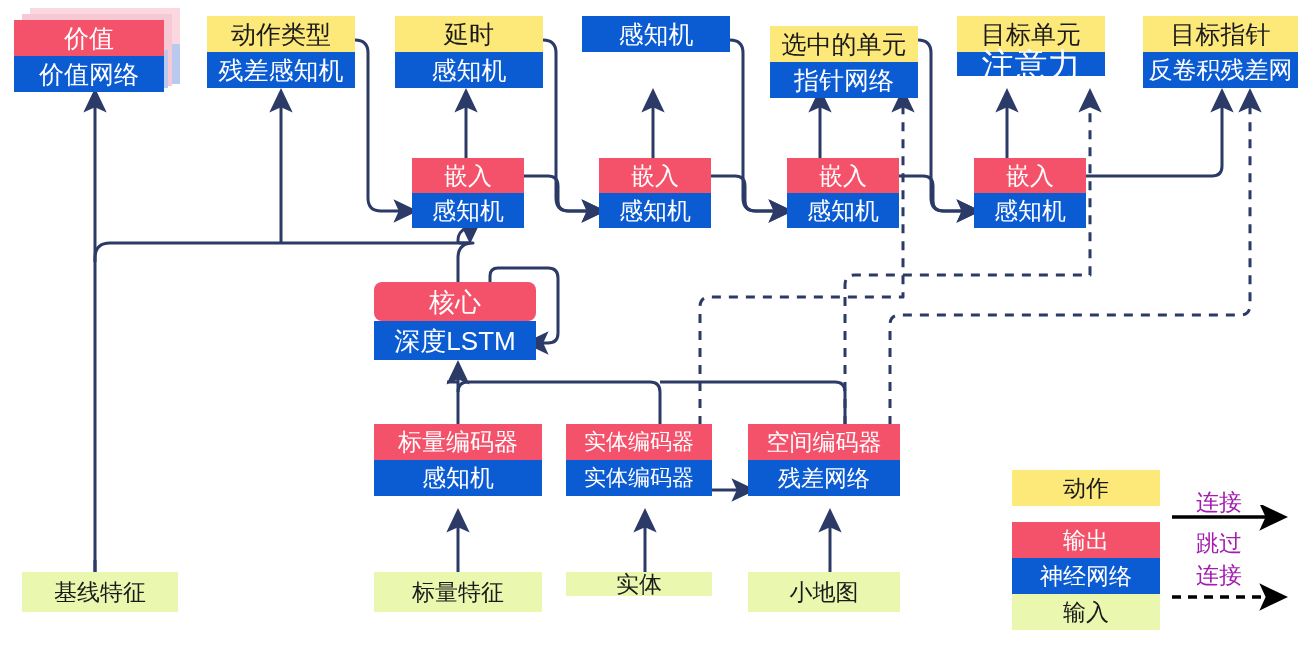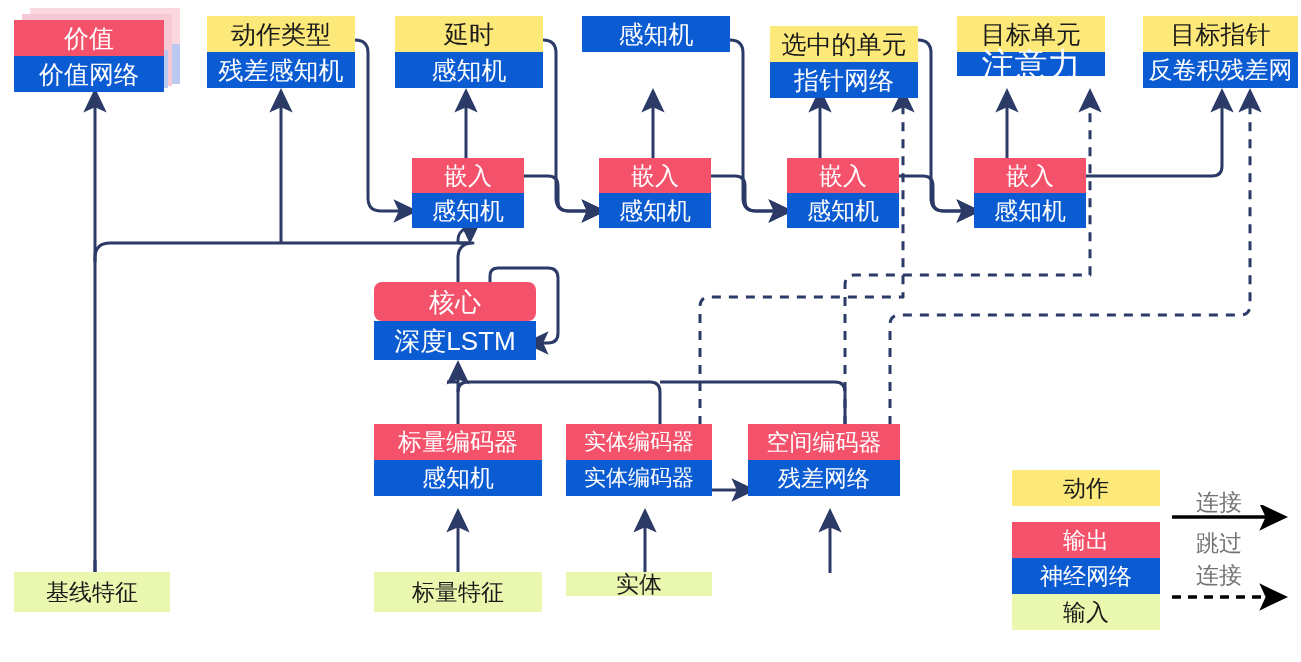--- a/index.html
+++ b/index.html
@@ -12,21 +12,21 @@
         box-sizing:border-box;white-space:nowrap;line-height:1;}
   .cell.out  {background:#F4526B;color:#ffffff;}
   .cell.act  {background:#FCE97A;color:#1a1a1a;}
   .cell.net  {background:#0B5BD3;color:#ffffff;}
   .cell.inp  {background:#EAF7AE;color:#1a1a1a;}
   .ghost{position:absolute;}
   .ghost.g1{background:#FBD7DF;}
   .ghost.g2{background:#F7C9D4;}
   .ghostb{position:absolute;background:#B9C9F0;}
   .legend-box{position:absolute;}
-  .leg-txt{position:absolute;color:#737373;white-space:nowrap;}
+  .leg-txt{position:absolute;color:#a21caf;white-space:nowrap;}
 </style>
 </head>
 <body>
 
 <div id="stage">
 
   <svg id="wires" viewBox="0 0 1301 662" xmlns="http://www.w3.org/2000/svg">
     <defs>
       <marker id="ah" markerWidth="9" markerHeight="9" refX="4.2" refY="4.5" orient="auto" markerUnits="strokeWidth">
         <path d="M0,0.6 L8.2,4.5 L0,8.4 L1.8,4.5 Z" fill="#2B3A67"></path>
@@ -164,23 +164,24 @@
   <div class="node" style="left:566px;top:424px;width:146px;height:72px;">
     <div class="cell out" style="height:36px;font-size:22px;">实体编码器</div>
     <div class="cell net" style="height:36px;font-size:22px;">实体编码器</div>
   </div>
 
   <div class="node" style="left:748px;top:424px;width:152px;height:72px;">
     <div class="cell out" style="height:36px;font-size:23px;">空间编码器</div>
     <div class="cell net" style="height:36px;font-size:23px;">残差网络</div>
   </div>
 
-  <div class="node cell inp" style="left:14px;top:572px;width:156px;height:40px;font-size:23px;">基线特征</div>
+  <div class="node cell inp" style="left:22px;top:572px;width:156px;height:40px;font-size:23px;">基线特征</div>
   <div class="node cell inp" style="left:374px;top:572px;width:168px;height:40px;font-size:23px;">标量特征</div>
   <div class="node cell inp" style="left:566px;top:572px;width:146px;height:24px;font-size:23px;">实体</div>
+  <div class="node cell inp" style="left:748px;top:572px;width:152px;height:40px;font-size:23px;">小地图</div>
 
   <div class="legend-box" style="left:1012px;top:470px;width:148px;height:144px;">
     <div class="cell act" style="height:36px;font-size:23px;">动作</div>
     <div class="cell out" style="height:36px;font-size:23px;margin-top:16px;">输出</div>
     <div class="cell net" style="height:36px;font-size:23px;">神经网络</div>
     <div class="cell inp" style="height:36px;font-size:23px;">输入</div>
   </div>
 
   <div class="leg-txt" style="left:1196px;top:487px;font-size:23px;">连接</div>
   <div class="leg-txt" style="left:1196px;top:528px;font-size:23px;">跳过</div>

